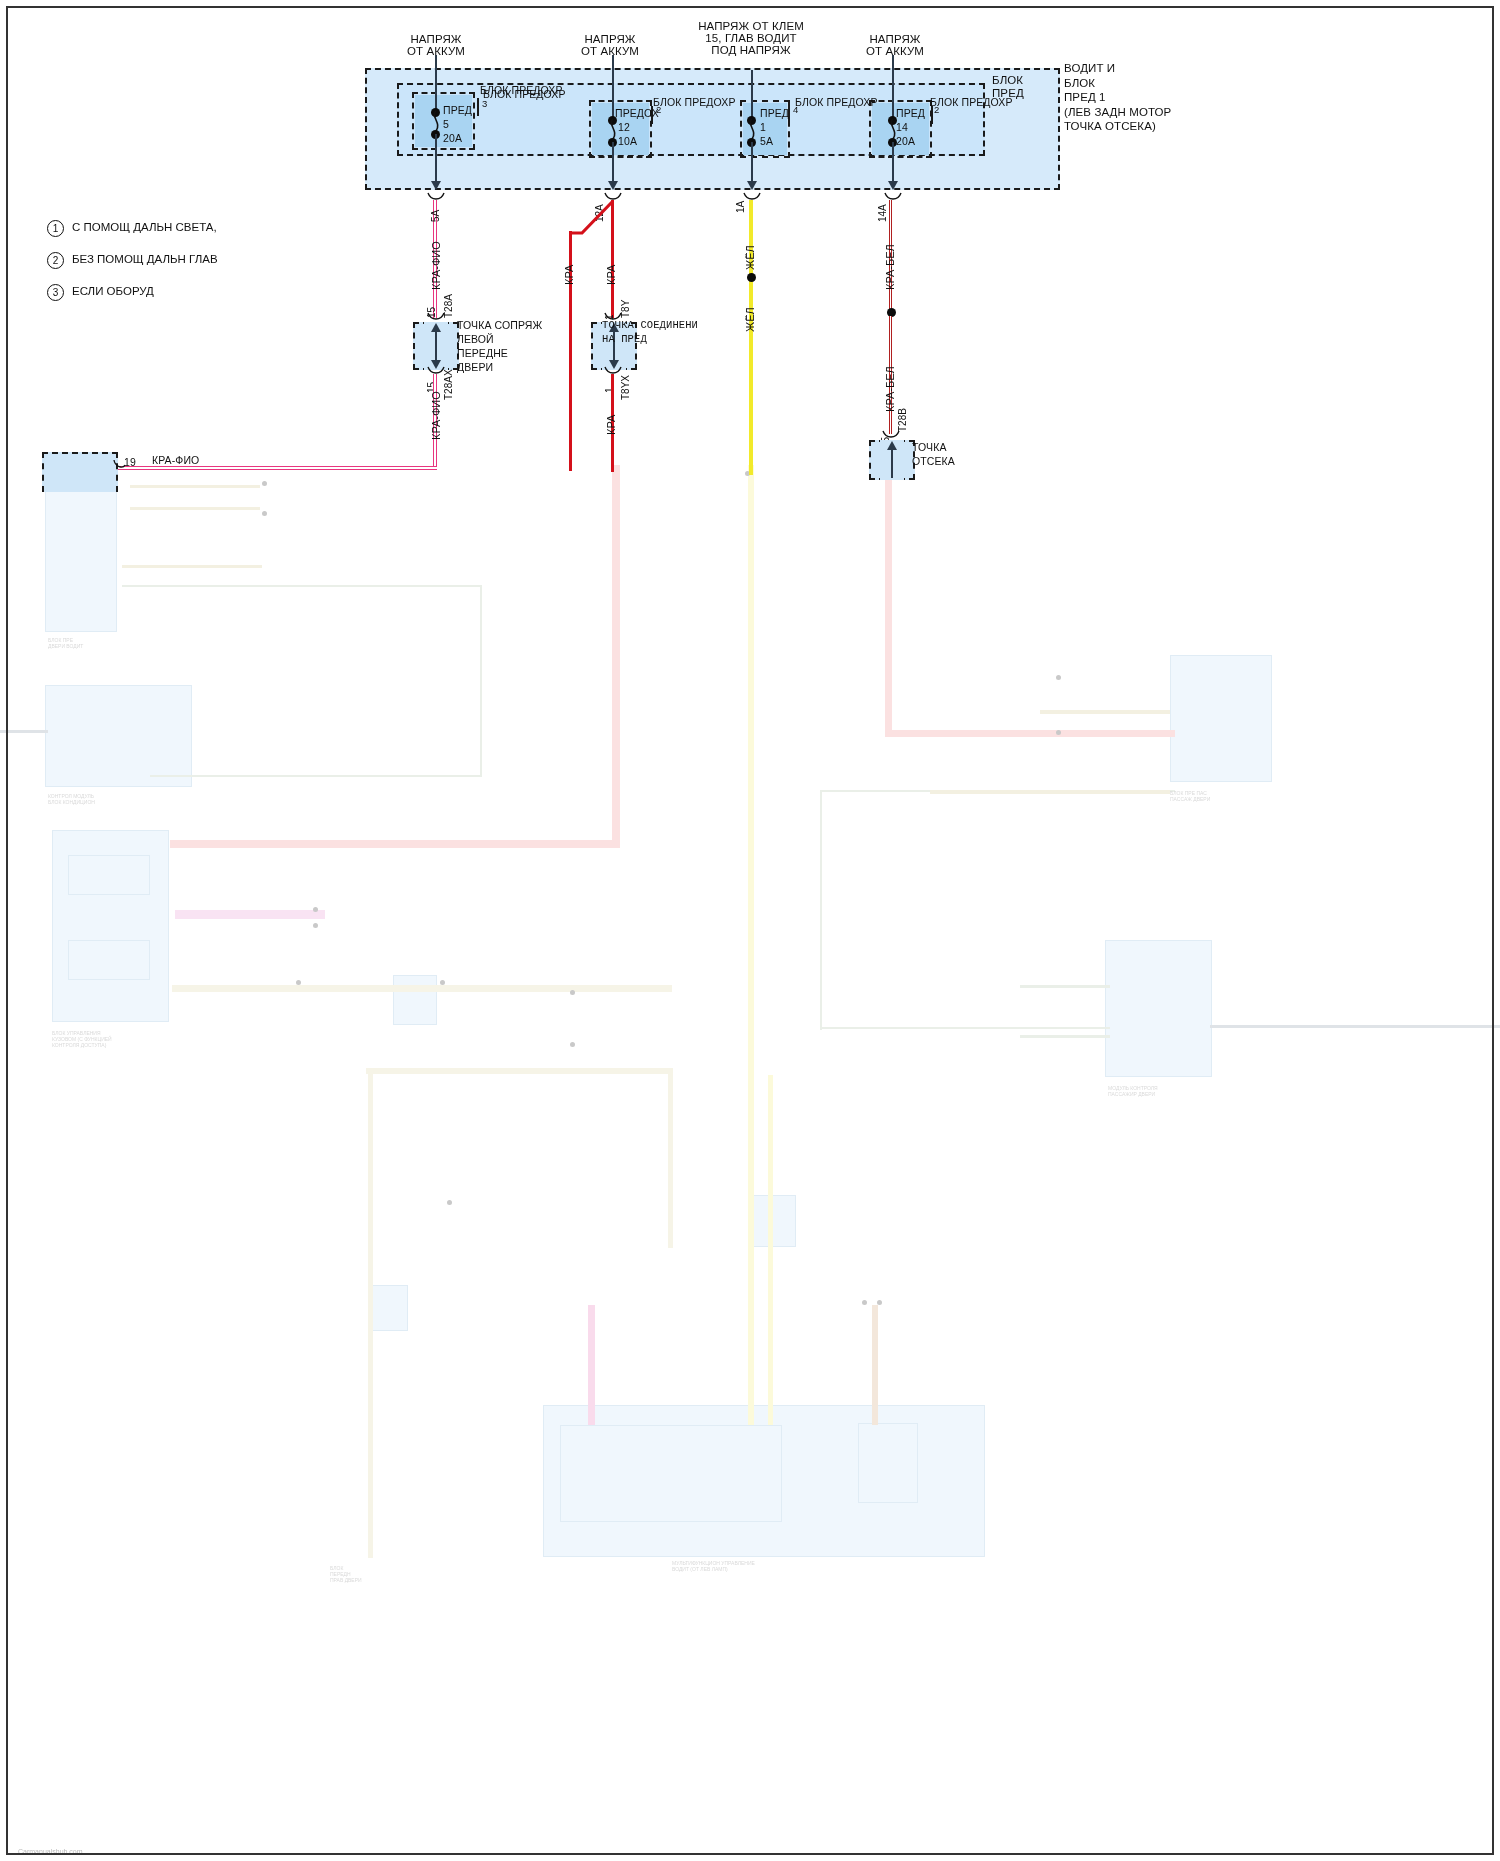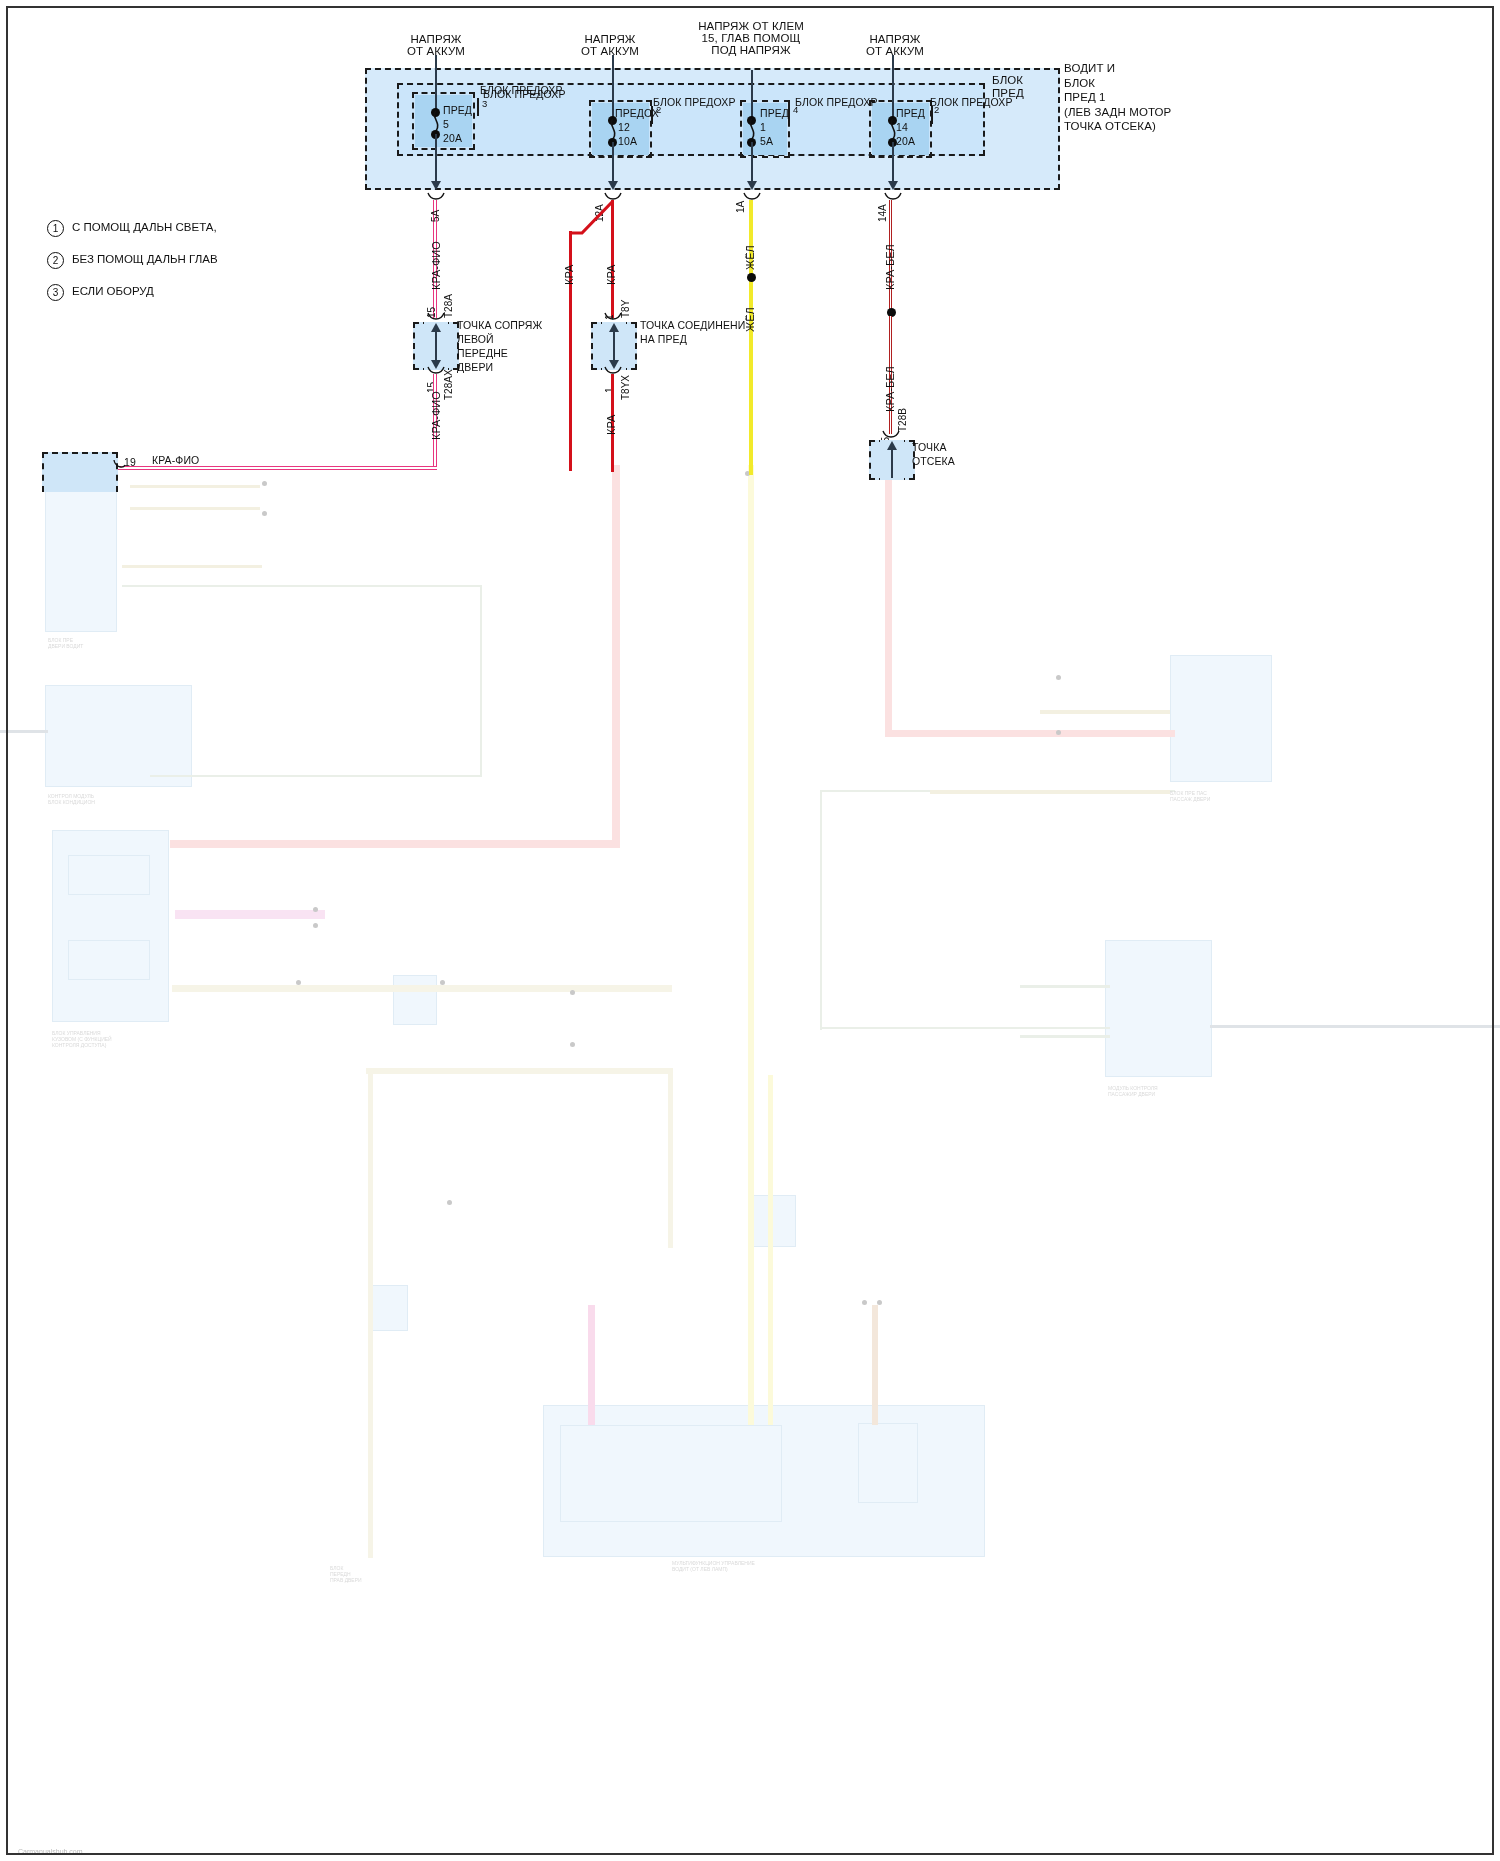--- a/index.html
+++ b/index.html
@@ -138,21 +138,21 @@
     <div class="txt" style="left:330px;top:1010px;">БЛОК<br>ПЕРЕДН<br>ПРАВ ДВЕРИ</div>
   </div>
 
   <div class="t c" style="left:436px;top:33px;">
     <span>НАПРЯЖ</span><br><span>ОТ АККУМ</span>
   </div>
   <div class="t c" style="left:610px;top:33px;">
     <span>НАПРЯЖ</span><br><span>ОТ АККУМ</span>
   </div>
   <div class="t c" style="left:751px;top:20px;">
-    <span>НАПРЯЖ ОТ КЛЕМ</span><br><span>15, ГЛАВ ПОМОЩ</span><br><span>ПОД НАПРЯЖ</span>
+    <span>НАПРЯЖ ОТ КЛЕМ</span><br><span>15, ГЛАВ ВОДИТ</span><br><span>ПОД НАПРЯЖ</span>
   </div>
   <div class="t c" style="left:895px;top:33px;">
     <span>НАПРЯЖ</span><br><span>ОТ АККУМ</span>
   </div>
 
   <div class="dash-outer" style="left:365px;top:68px;width:695px;height:122px;"></div>
 
   <div class="dash-mid" style="left:397px;top:83px;width:588px;height:73px;"></div>
 
   <div class="t" style="left:1064px;top:61px;line-height:14.5px;">
@@ -302,21 +302,21 @@
   <div class="vt sm" style="left:620px;top:318px;"><span>T8Y</span></div>
   <svg style="position:absolute;left:604px;top:312px;" width="20" height="12">
     <path d="M1 1 C4 9, 14 9, 17 1" stroke="#111" stroke-width="1.4" fill="none"></path>
   </svg>
 
   <div class="conn" style="left:591px;top:322px;width:46px;height:48px;"></div>
   <div class="conn-plain" style="left:602px;top:322px;width:24px;height:48px;"></div>
   <div class="w w-blk" style="left:613px;top:326px;width:1.6px;height:40px;"></div>
   <div class="arr-u" style="left:609px;top:323px;"></div>
   <div class="arr-d" style="left:609px;top:360px;"></div>
-  <div class="t sm" style="left:640px;top:318px;line-height:14px;">
+  <div class="t sm" style="left:602px;top:318px;line-height:14px;font-family:Liberation Mono, monospace;">
     <span>ТОЧКА СОЕДИНЕНИ</span><br>
     <span>НА ПРЕД</span>
   </div>
 
   <svg style="position:absolute;left:604px;top:366px;" width="20" height="12">
     <path d="M1 1 C4 9, 14 9, 17 1" stroke="#111" stroke-width="1.4" fill="none"></path>
   </svg>
   <div class="vt sm" style="left:604px;top:393px;"><span>1</span></div>
   <div class="vt sm" style="left:620px;top:400px;"><span>T8YX</span></div>
   <div class="w w-red" style="left:611px;top:374px;width:3.2px;height:98px;"></div>

